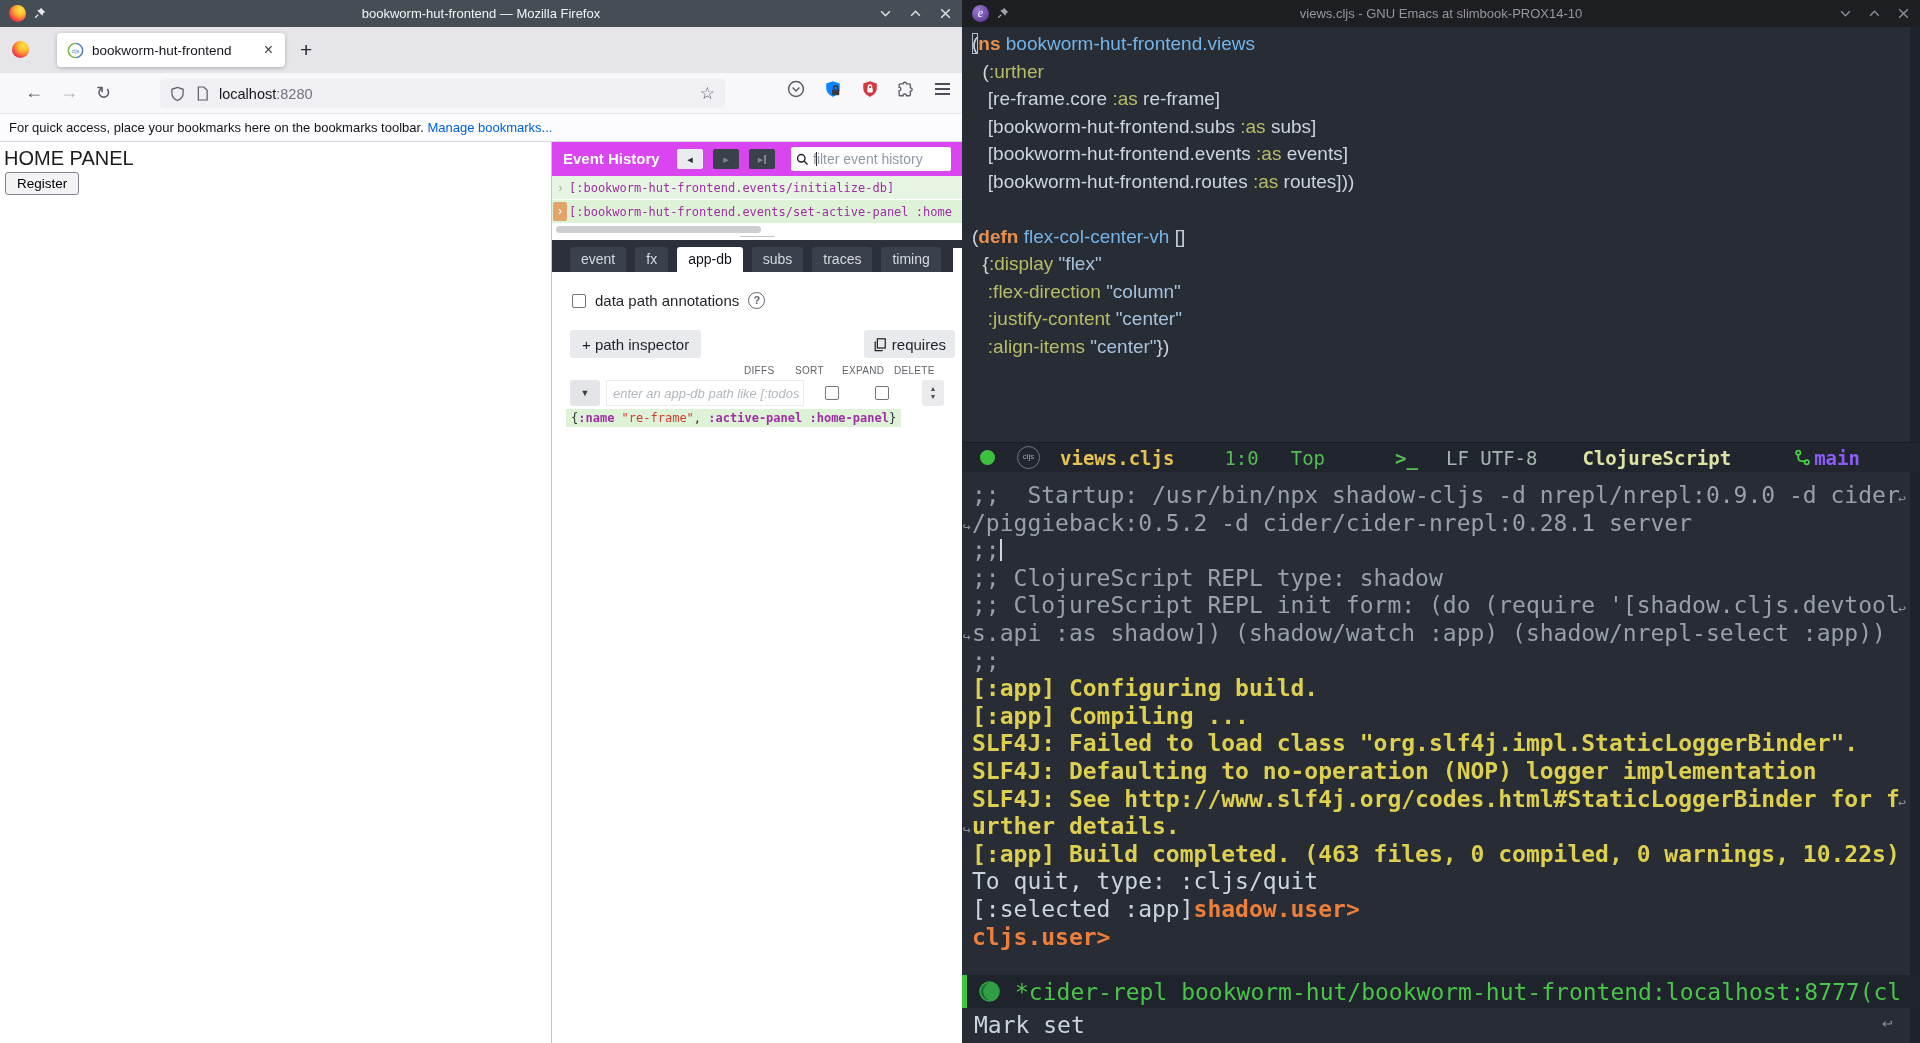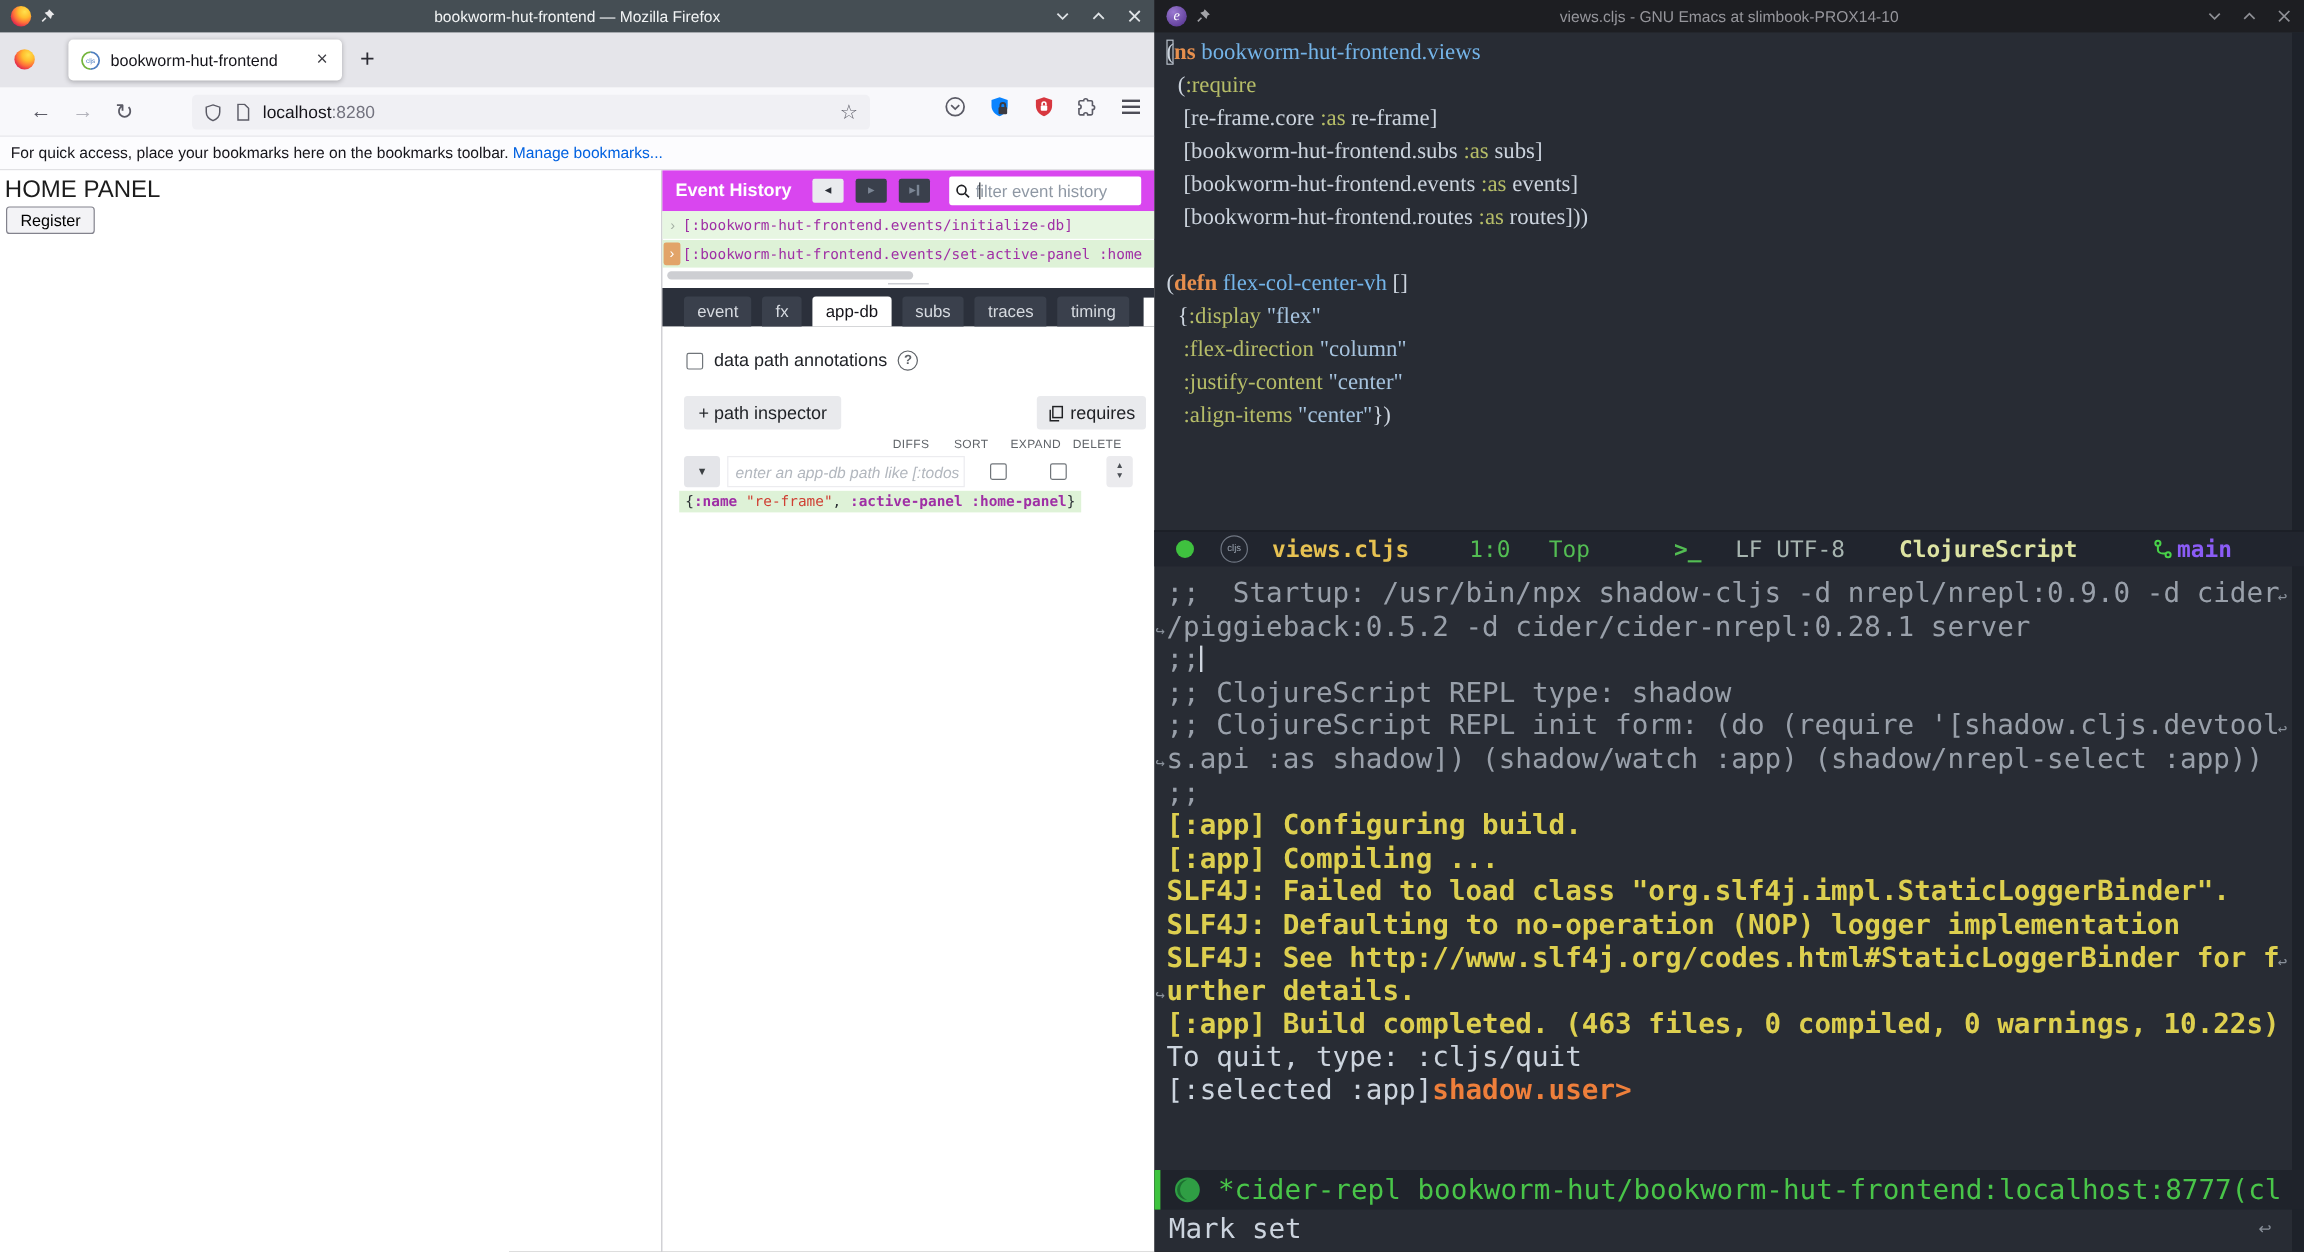--- a/index.html
+++ b/index.html
@@ -102,21 +102,21 @@
   #appdb-value { position:absolute; left:14px; top:267px; background:#def2d7; padding:2px 5px;
                  font-family:"DejaVu Sans Mono",monospace; font-size:12px; white-space:pre; }
   #appdb-value .p { color:#2a2e33; } #appdb-value .kw { color:#9f2fa5; } #appdb-value .st { color:#cf3f33; }
 
   
   #emacs { position:absolute; left:962px; top:0; width:958px; height:1043px; background:#282c34; }
   .em-titlebar { position:absolute; left:0; top:0; width:100%; height:27px; background:#1d1e22; }
   .em-title { position:absolute; left:0; right:0; top:6px; text-align:center; font-size:13px; color:#96969c; }
   .em-scrollstrip { position:absolute; right:0; top:27px; width:10px; height:1016px; background:#1e222a; }
   #code-win { position:absolute; left:0; top:27px; width:948px; height:415px; overflow:hidden; padding:3px 0 0 10px;
-              font-family:Liberation Serif, serif; font-size:19px; line-height:27.5px; color:#ccd4de; z-index:1; }
+              font-family:Liberation Sans, sans-serif; font-size:19px; line-height:27.5px; color:#ccd4de; z-index:1; }
   #repl-win { position:absolute; left:0; top:472px; width:948px; height:503px; overflow:hidden; padding:10px 0 0 10px;
               font-family:"DejaVu Sans Mono",monospace; font-size:23px; line-height:27.6px; color:#ccd4de; z-index:1; }
   .eline { position:relative; white-space:pre; min-height:1em; }
   .p  { color:#ccd4de; }
   .kw { color:#e68f4e; font-weight:bold; }
   .fn { color:#74b4e8; }
   .ck { color:#b6bd68; }
   .st { color:#a6c3de; }
   .cm { color:#99a0aa; }
   .yl { color:#ddcf4f; font-weight:bold; }
@@ -333,21 +333,21 @@
       <svg width="13" height="13" viewBox="0 0 12 12">
           <path d="M2 2l8 8M10 2l-8 8" stroke="#8f9096" stroke-width="1.3"></path>
         </svg>
     </div>
   </div>
 
   <div class="em-scrollstrip"></div>
 
   <div id="code-win">
       <div class="eline"><span class="p curbox">(</span><span class="kw">ns</span><span class="p"> </span><span class="fn">bookworm-hut-frontend.views</span></div>
-      <div class="eline"><span class="p">  (</span><span class="ck">:require</span></div>
+      <div class="eline"><span class="p">  (</span><span class="ck">:urther</span></div>
       <div class="eline"><span class="p">   [re-frame.core </span><span class="ck">:as</span><span class="p"> re-frame]</span></div>
       <div class="eline"><span class="p">   [bookworm-hut-frontend.subs </span><span class="ck">:as</span><span class="p"> subs]</span></div>
       <div class="eline"><span class="p">   [bookworm-hut-frontend.events </span><span class="ck">:as</span><span class="p"> events]</span></div>
       <div class="eline"><span class="p">   [bookworm-hut-frontend.routes </span><span class="ck">:as</span><span class="p"> routes]))</span></div>
       <div class="eline">&nbsp;</div>
       <div class="eline"><span class="p">(</span><span class="kw">defn</span><span class="p"> </span><span class="fn">flex-col-center-vh</span><span class="p"> []</span></div>
       <div class="eline"><span class="p">  {</span><span class="ck">:display</span><span class="p"> </span><span class="st">"flex"</span></div>
       <div class="eline"><span class="p">   </span><span class="ck">:flex-direction</span><span class="p"> </span><span class="st">"column"</span></div>
       <div class="eline"><span class="p">   </span><span class="ck">:justify-content</span><span class="p"> </span><span class="st">"center"</span></div>
       <div class="eline"><span class="p">   </span><span class="ck">:align-items</span><span class="p"> </span><span class="st">"center"</span><span class="p">})</span></div>
@@ -383,20 +383,21 @@
       <div class="eline"><span class="cm">;;</span></div>
       <div class="eline"><span class="yl">[:app] Configuring build.</span></div>
       <div class="eline"><span class="yl">[:app] Compiling ...</span></div>
       <div class="eline"><span class="yl">SLF4J: Failed to load class "org.slf4j.impl.StaticLoggerBinder".</span></div>
       <div class="eline"><span class="yl">SLF4J: Defaulting to no-operation (NOP) logger implementation</span></div>
       <div class="eline"><span class="yl">SLF4J: See http://www.slf4j.org/codes.html#StaticLoggerBinder for f</span><span class="arrowr">↩</span></div>
       <div class="eline"><span class="arrowl">↪</span><span class="yl">urther details.</span></div>
       <div class="eline"><span class="yl">[:app] Build completed. (463 files, 0 compiled, 0 warnings, 10.22s)</span></div>
       <div class="eline"><span class="pl">To quit, type: :cljs/quit</span></div>
       <div class="eline"><span class="pl">[:selected :app]</span><span class="pr">shadow.user&gt;</span></div>
+      <div class="eline"><span class="pr">cljs.user&gt;</span></div>
     </div>
 
   <div id="repl-modeline">
     <svg width="23" height="23" viewBox="0 0 20 20" style="margin-left:11px;flex:none;">
       <circle cx="10" cy="10" r="9" fill="#2f9e44"></circle>
       <path d="M10 2.5a7.5 7.5 0 100 15c-3.2-1.6-5.3-4.3-5.3-7.5S6.8 4.1 10 2.5z" fill="#1c7030"></path>
     </svg>
     <span class="rm-text">*cider-repl bookworm-hut/bookworm-hut-frontend:localhost:8777(cl</span>
   </div>
 

